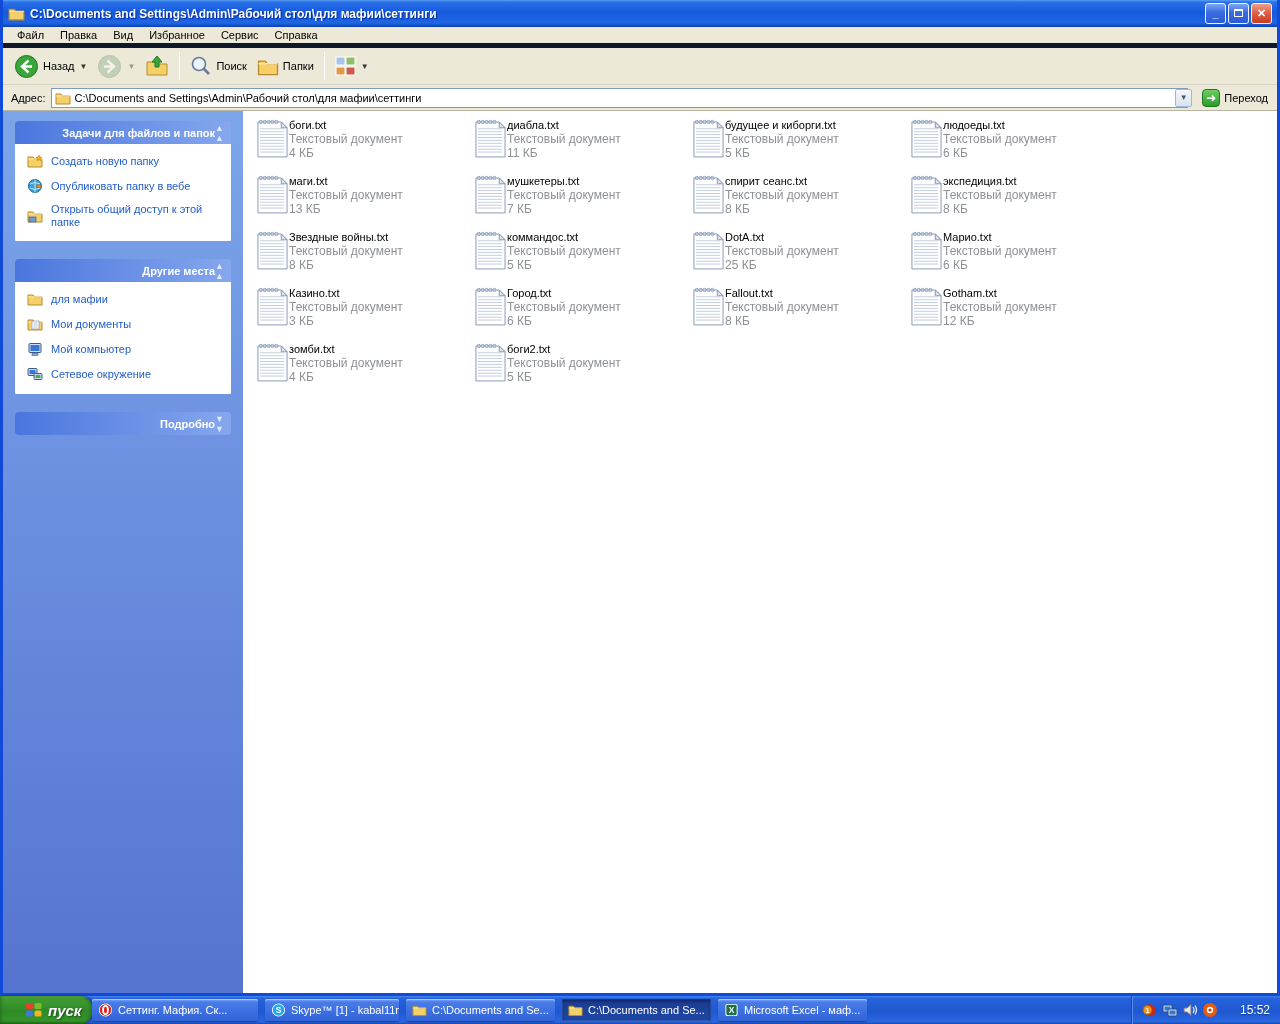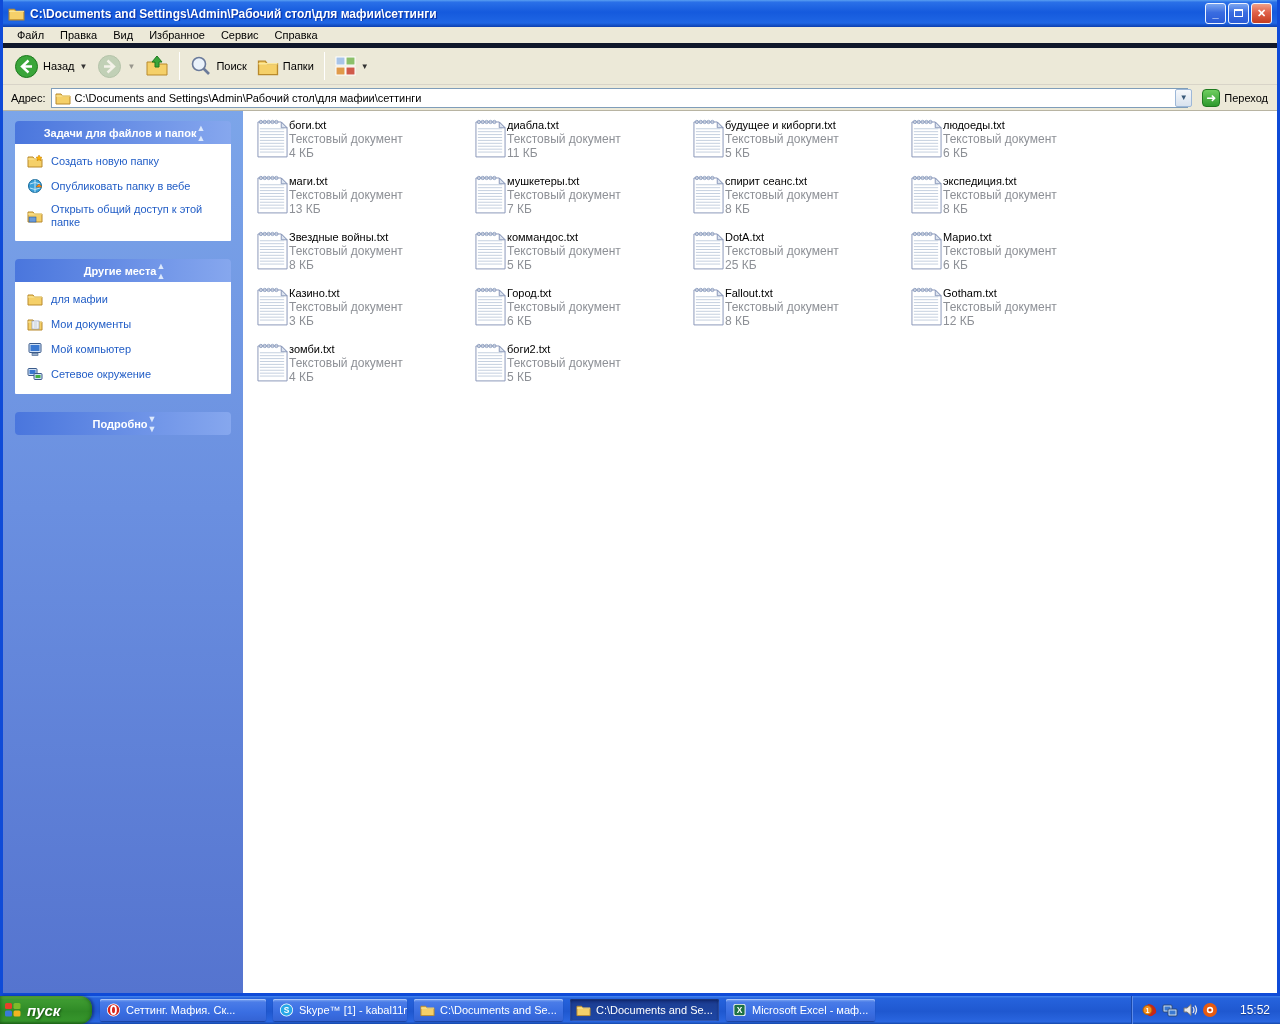--- a/index.html
+++ b/index.html
@@ -47,21 +47,21 @@
     background:linear-gradient(180deg,#6fce5f,#2e9a2e); border:1px solid #1f7a1f;
     color:#fff; font-size:12px; line-height:16px; text-align:center; }
 
   .main { flex:1; display:flex; overflow:hidden; }
 
   
   .sidebar { width:240px; flex:none; padding:10px 12px;
     background:linear-gradient(180deg,#7ca5e9 0%,#6a8fe0 45%,#5574cf 100%); overflow:hidden; }
   .panel { margin-bottom:18px; }
   .panel-h { height:23px; border-radius:4px 4px 0 0; display:flex; align-items:center;
-    justify-content:center; padding:0 8px 0 10px;
+    justify-content:flex-end; padding:0 8px 0 10px;
     background:linear-gradient(90deg,#4a76dd 0%,#86a7ee 100%);
     color:#fff; font-weight:bold; font-size:11px; cursor:default; }
   .panel-h.rounded { border-radius:4px; }
   .chev { color:#dce8fb; font-size:9px; letter-spacing:-1px; }
   .panel-b { background:#fff; padding:9px 8px 10px 12px; border-radius:0 0 1px 1px; }
   .sb-item { display:flex; gap:8px; align-items:center; margin-bottom:9px;
     color:#215DC6; font-size:11px; line-height:13px; cursor:default; }
   .sb-item:last-child { margin-bottom:2px; }
   .sb-ic { width:16px; height:16px; flex:none; }
 
@@ -72,25 +72,25 @@
   .file { display:flex; align-items:flex-start; width:205px; cursor:default; }
   .file svg { flex:none; }
   .fmeta { display:flex; flex-direction:column; padding-top:1px; }
   .fname { font-size:11px; color:#000; line-height:14px; white-space:nowrap; }
   .ftype,.fsize { font-size:12px; color:#8d9096; line-height:14px; white-space:nowrap; }
 
   
   .taskbar { position:absolute; left:0; right:0; bottom:0; height:28px; display:flex;
     background:linear-gradient(180deg,#4687ee 0%,#2663dd 8%,#1f58d0 55%,#2a66e0 92%,#1548a8 100%); }
   .startbtn { width:92px; height:28px; flex:none; display:flex; align-items:center; gap:5px;
-    padding-left:4px; border-radius:0 12px 12px 0;
+    padding-left:25px; border-radius:0 12px 12px 0;
     background:linear-gradient(180deg,#71bf44 0%,#3f9c32 12%,#2f8a26 55%,#37962c 90%,#1e6b18 100%);
     box-shadow:inset 0 0 4px #1d5c18, 2px 0 3px rgba(0,0,30,.4);
     color:#fff; font-weight:bold; font-style:italic; font-size:15px; text-shadow:1px 1px 2px #164e12; }
-  .tasks { flex:1; display:flex; align-items:center; gap:7px; padding-left:8px; overflow:hidden; }
+  .tasks { flex:1; display:flex; align-items:center; gap:7px; overflow:hidden; }
   .taskbtn { height:22px; border-radius:2px; display:flex; align-items:center; gap:5px;
     padding:0 6px; color:#fff; font-size:11px; white-space:nowrap; overflow:hidden; flex:none;
     background:linear-gradient(180deg,#88aef2 0%,#4a7ce8 14%,#3a6ee2 60%,#3463d4 100%);
     box-shadow:inset 0 1px 0 #a8c4f8, 0 1px 1px rgba(0,0,40,.35); cursor:default; }
   .taskbtn.active { background:linear-gradient(180deg,#16307e 0%,#1c3f95 25%,#1e47a5 100%);
     box-shadow:inset 0 1px 3px #0a1c50, inset 0 0 0 1px #3a62c0; }
   .taskbtn .tico { width:15px; height:14px; flex:none; }
   .tray { flex:none; display:flex; align-items:center; gap:4px; padding:0 10px 0 10px;
     border-left:1px solid #1a48aa; box-shadow:inset 1px 0 0 #5c8ae8;
     background:linear-gradient(180deg,#3f80ea 0%,#2663dd 8%,#1f58d0 55%,#2a66e0 92%,#1548a8 100%); }

